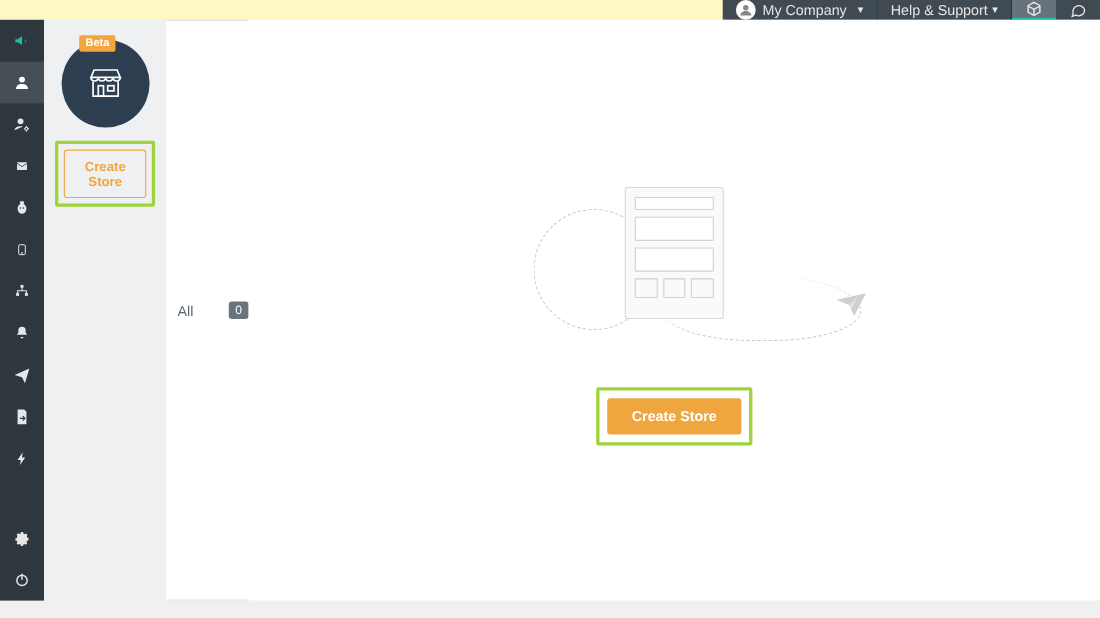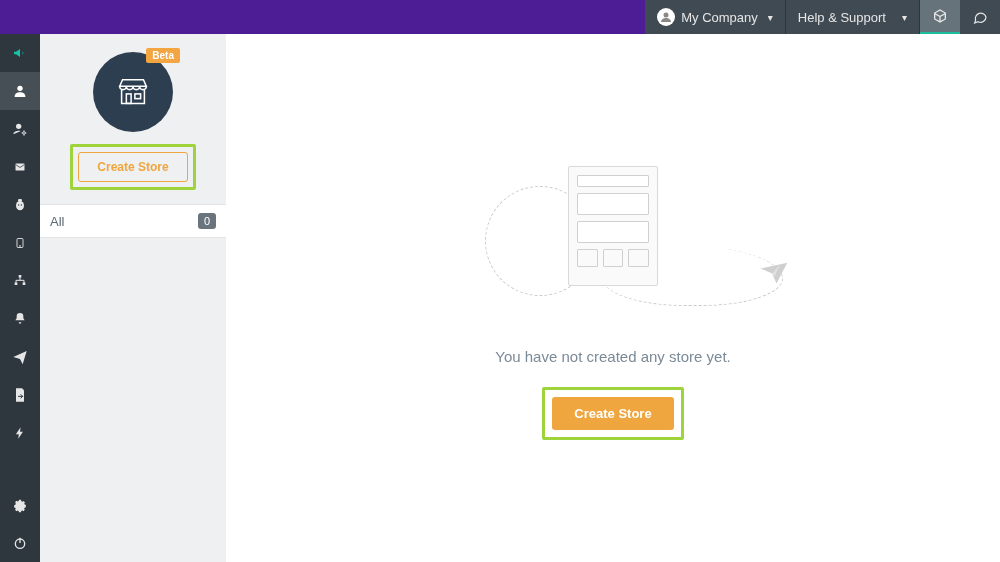--- a/index.html
+++ b/index.html
@@ -4,41 +4,41 @@
 <style>
 * { margin: 0; padding: 0; box-sizing: border-box; }
 body {
   font-family: -apple-system, BlinkMacSystemFont, "Segoe UI", Helvetica, Arial, sans-serif;
   width: 1000px;
   height: 562px;
   overflow: hidden;
   background: #f0f0f0;
 }
 .topbar {
-  height: 34px;
-  background: #4c1d95;
+  height: 18px;
+  background: #fef9c3;
   display: flex;
   justify-content: flex-end;
   align-items: stretch;
 }
 .topbar-item {
   background: #3f4a52;
   color: #e6e6e6;
   display: flex;
   align-items: center;
   padding: 0 12px;
   font-size: 13px;
   border-right: 1px solid #333;
   cursor: pointer;
 }
 .topbar-item.company {
   background: #3f4a52;
   gap: 6px;
 }
-.topbar-item.help { background: #3f4a52; gap: 12px; }
+.topbar-item.help { background: #3f4a52; }
 .topbar-item.iconbtn {
   background: #67737b;
   width: 40px;
   justify-content: center;
   border-right: none;
   border-bottom: 2px solid #1abc9c;
 }
 .topbar-item.iconbtn.comment {
   background: #3f4a52;
   border-bottom: none;
@@ -70,21 +70,21 @@
   font-size: 14px;
 }
 .rail-icon.active { background: #464f56; }
 .rail-icon.teal { color: #17c1a3; }
 .rail-spacer { flex: 1; }
 
 .secondary-panel {
   width: 186px;
   background: #eef0f1;
   display: flex;
-  flex-direction: column;
+  flex-direction: row;
 }
 .store-header {
   padding: 18px 10px 14px;
   display: flex;
   flex-direction: column;
   align-items: center;
   position: relative;
 }
 .beta-badge {
   position: absolute;
@@ -371,19 +371,18 @@
             <div class="doc-sq"></div>
         </div>
       </div>
       <div class="paper-plane">
         <svg viewBox="0 0 24 24" width="42" height="30" fill="#cfcfcf">
             <path d="M2 12L22 3l-5 18-5-7-10-2z"></path>
             <path d="M12 14l5-9-3 12" fill="#e0e0e0"></path>
           </svg>
       </div>
     </div>
-    <div class="empty-text">You have not created any store yet.</div>
     <div class="create-store-main-wrap">
       <button class="create-store-main-btn">Create Store</button>
     </div>
   </main>
 
 </div>
 
 </body></html>

